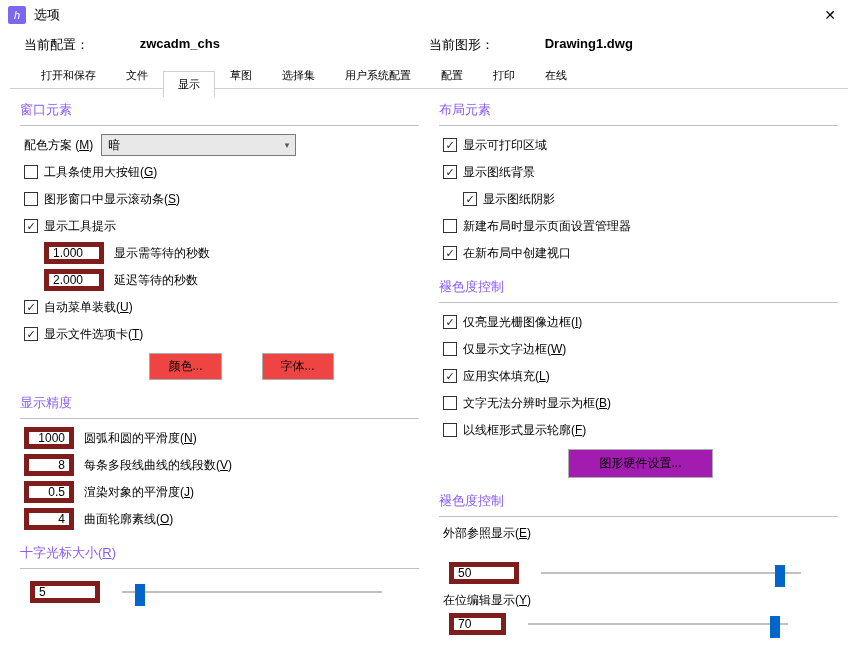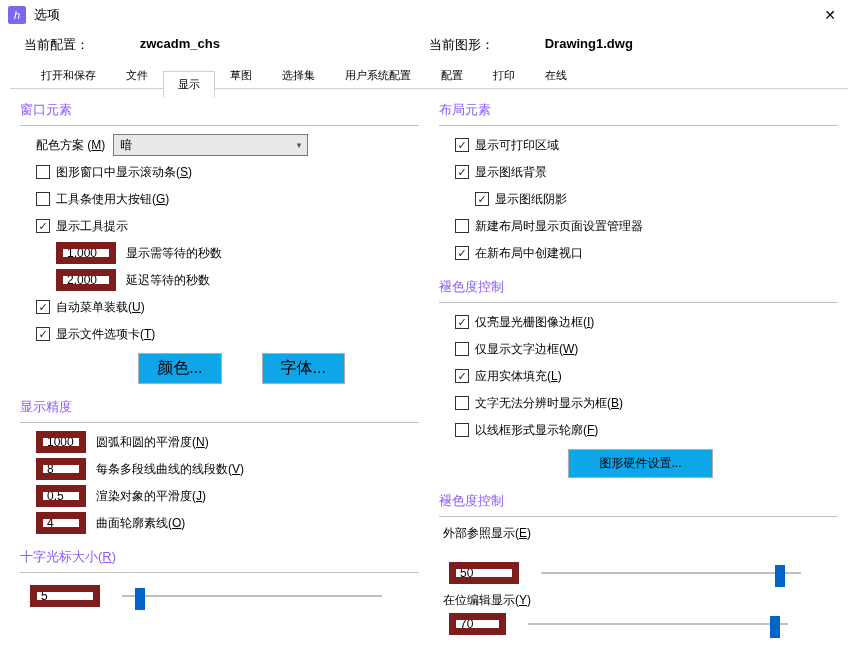--- a/index.html
+++ b/index.html
@@ -12,37 +12,37 @@
 .info-row .lbl { width: 120px; }
 .info-row .val { width: 300px; font-weight: bold; }
 .tabs { display: flex; border-bottom: 1px solid #d0d0d0; padding: 0 16px; margin: 0 10px; }
 .tab { padding: 5px 14px; cursor: pointer; border: 1px solid transparent; border-bottom: none; font-size: 11px; }
 .tab.active { border-color: #d0d0d0; background: #fff; position: relative; top: 9px; }
 .content { display: flex; padding: 12px 20px; gap: 20px; }
 .col { flex: 1; }
 .group { margin-bottom: 14px; }
 .group-title { font-size: 13px; color: #8b5cf6; margin-bottom: 6px; }
 .group-body { border-top: 1px solid #c0c0c0; padding-top: 8px; padding-left: 4px; }
-.row { display: flex; align-items: center; margin-bottom: 5px; min-height: 22px; margin-left: 12px; }
+.row { display: flex; align-items: center; margin-bottom: 5px; min-height: 22px; }
 .row.indent { padding-left: 20px; }
 .chk { width: 14px; height: 14px; border: 1px solid #333; margin-right: 6px; display: inline-flex; align-items: center; justify-content: center; cursor: pointer; flex-shrink: 0; }
 .chk.checked::after { content: "✓"; font-size: 11px; line-height: 1; color: #222; }
 .select { border: 1px solid #7a7a7a; height: 22px; display: flex; align-items: center; padding: 0 6px; background: #e8e8e8; cursor: pointer; width: 195px; justify-content: space-between; }
 .select .arrow { font-size: 9px; color: #555; }
-.txt-input { border: 7px solid #7f1d1d; height: 22px; padding: 0 4px; background: #fff; font-family: inherit; font-size: 12px; }
+.txt-input { border: 5px solid #7f1d1d; height: 22px; padding: 0 4px; background: #fff; font-family: inherit; font-size: 12px; }
 .txt-input.w60 { width: 60px; }
-.txt-input.w50 { width: 50px; margin-right: 10px; }
-.btn { border: 1px solid #adadad; background: #0ea5e9; padding: 4px 18px; cursor: pointer; font-size: 16px; font-family: inherit; }
+.txt-input.w50 { width: 50px; margin-right: 10px; text-align: right; }
+.btn { border: 1px solid #adadad; background: #ef4444; padding: 4px 18px; cursor: pointer; font-size: 12px; font-family: inherit; }
 .btn-row { display: flex; gap: 40px; justify-content: center; margin-left: 40px; margin-top: 8px; }
 .slider-row { display: flex; align-items: center; gap: 22px; margin-top: 4px; padding-left: 6px; }
 .slider-track { position: relative; height: 20px; flex: 1; max-width: 260px; }
 .slider-line { position: absolute; top: 9px; left: 0; right: 0; height: 2px; background: #c0c0c0; }
 .slider-thumb { position: absolute; top: 2px; width: 10px; height: 22px; background: #0066cc; }
 .hw-btn-row { display: flex; justify-content: center; margin-top: 8px; }
-.hw-btn { border: 1px solid #adadad; background: #0ea5e9; padding: 5px 30px; cursor: pointer; font-size: 12px; }
+.hw-btn { border: 1px solid #adadad; background: #a21caf; padding: 5px 30px; cursor: pointer; font-size: 12px; }
 .underline { text-decoration: underline; }
 .lbl-txt { font-size: 12px; }
 </style>
 </head>
 <body>
 
 <div class="titlebar">
   <span class="app-icon">h</span>
   <span class="title-text">选项</span>
   <span class="close-btn">✕</span>
@@ -74,25 +74,25 @@
       <div class="group-body">
         <div class="row">
           <span class="lbl-txt" style="margin-right:8px">配色方案 (<span class="underline">M</span>)</span>
           <div class="select">
             <span>暗</span>
             <span class="arrow">▾</span>
           </div>
         </div>
         <div class="row">
             <span class="chk"></span>
+            <span class="lbl-txt">工具条使用大按钮(<span class="underline">G</span>)</span>
+          </div>
+        <div class="row">
+            <span class="chk"></span>
             <span class="lbl-txt">图形窗口中显示滚动条(<span class="underline">S</span>)</span>
-          </div>
-        <div class="row">
-            <span class="chk"></span>
-            <span class="lbl-txt">工具条使用大按钮(<span class="underline">G</span>)</span>
           </div>
         <div class="row">
             <span class="chk checked"></span>
             <span class="lbl-txt">显示工具提示</span>
           </div>
         <div class="row indent">
             <input class="txt-input w60" value="1.000" style="">
             <span class="lbl-txt" style="margin-left:10px">显示需等待的秒数</span>
           </div>
         <div class="row indent">

